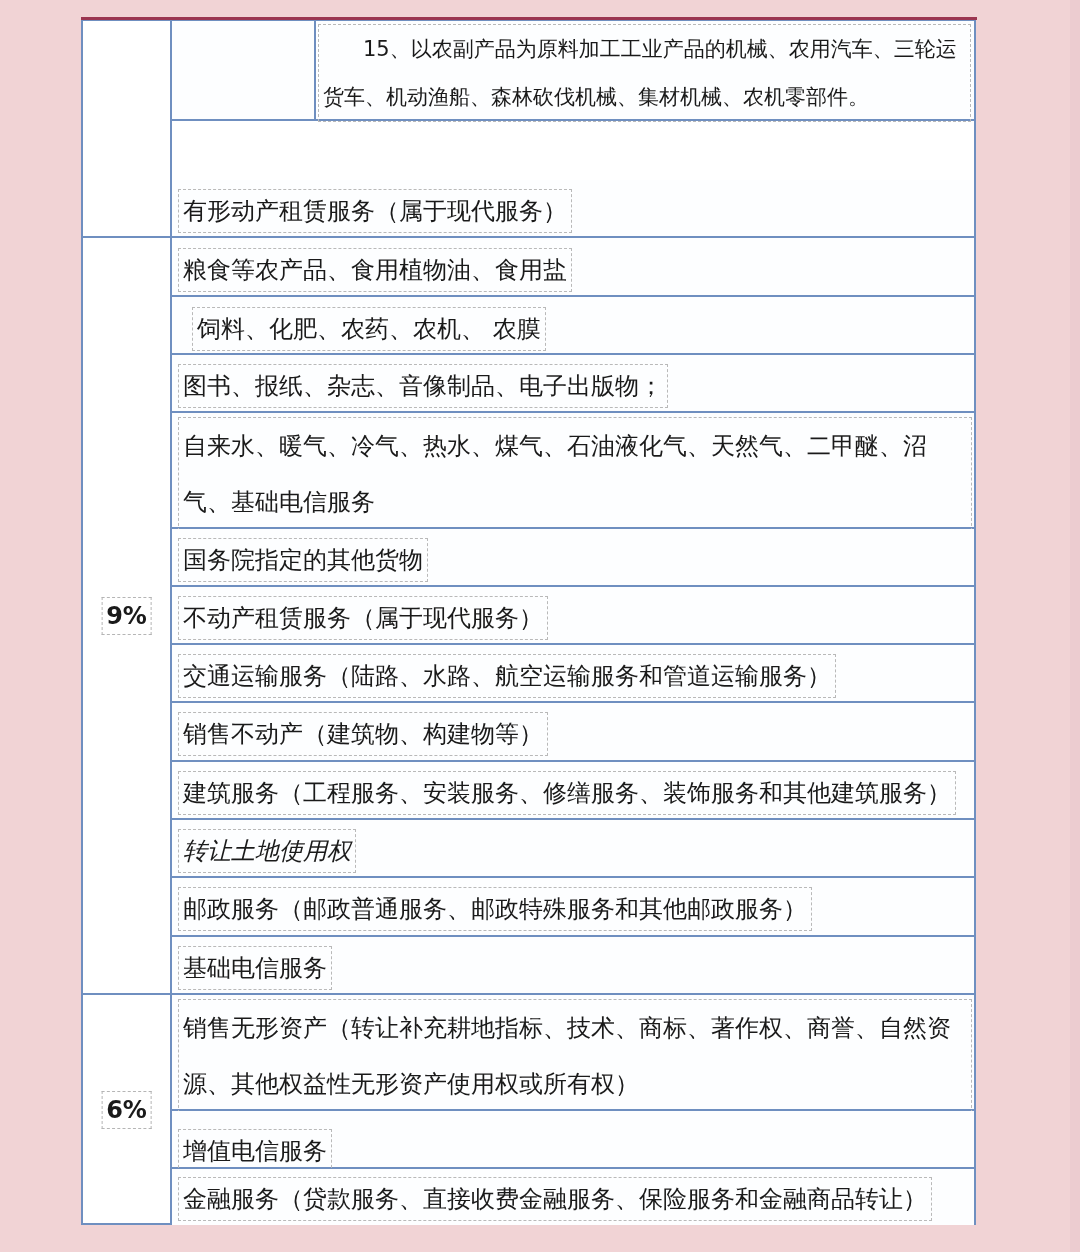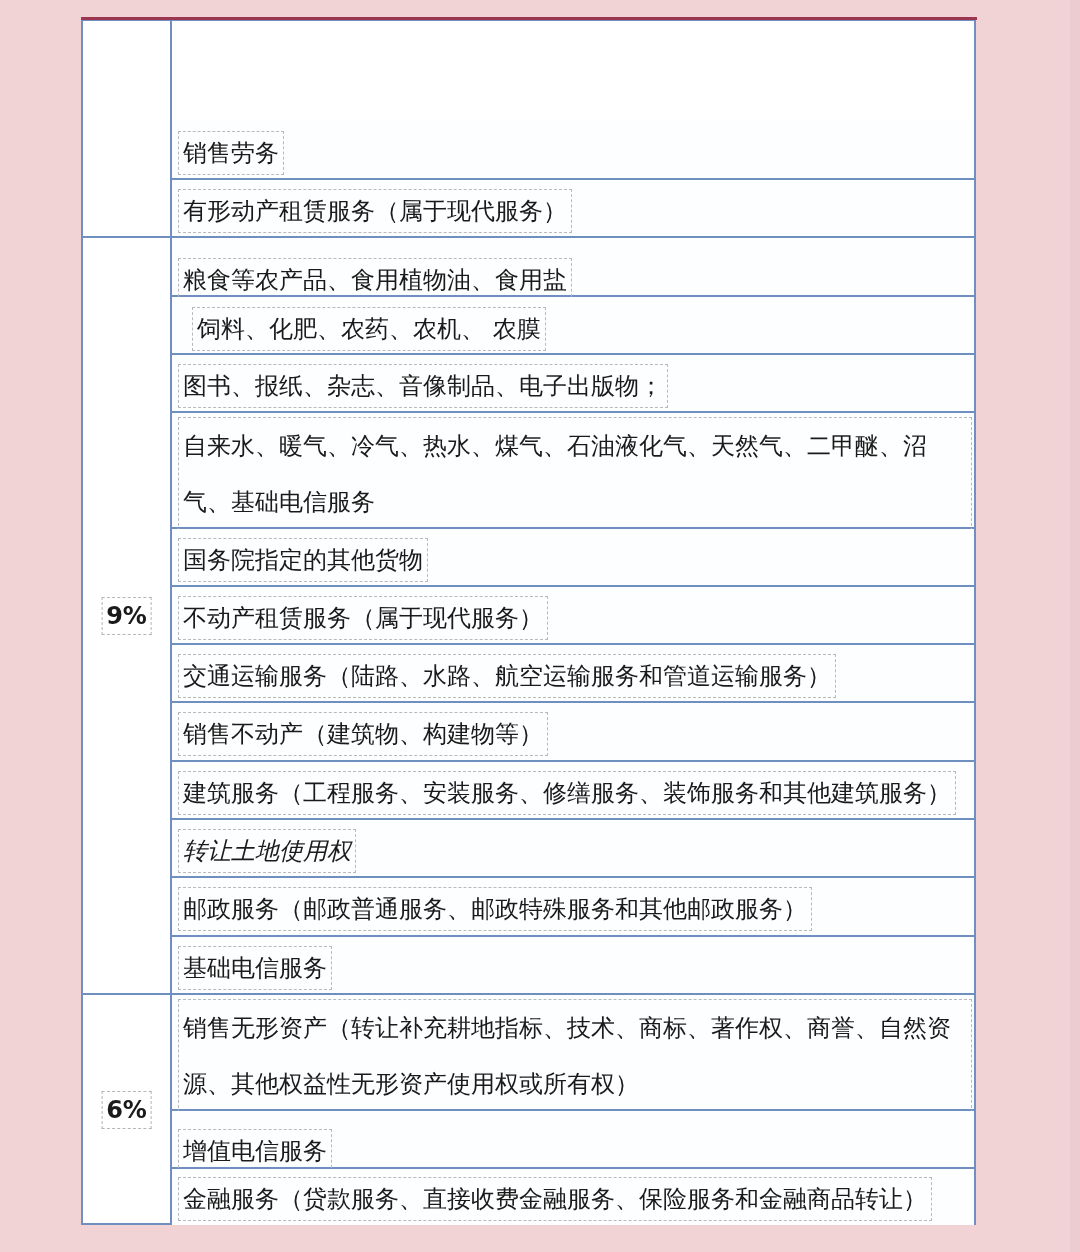--- a/index.html
+++ b/index.html
@@ -35,34 +35,35 @@
 <body>
 
 <div class="right-strip"></div>
 
 <div class="table">
 
   <div class="rate-col" style="top:0;height:217px;">
     <span></span>
   </div>
 
+  <div class="row" style="top:0;height:100px;">
+    <div class="split"></div>
+    <div class="first-text">15、以农副产品为原料加工工业产品的机械、农用汽车、三轮运货车、机动渔船、森林砍伐机械、集材机械、农机零部件。</div>
+  </div>
 
-  <div class="row" style="top:100px;height:59px;">
-    <div class="cell-text" style="top:10px;">销售劳务</div>
-  </div>
   <div class="row" style="top:159px;height:58px;">
     <div class="cell-text" style="top:9px;">有形动产租赁服务（属于现代服务）</div>
   </div>
 
   <div class="rate-col" style="top:217px;height:757px;">
     <span class="rate-label">9%</span>
   </div>
 
   <div class="row" style="top:217px;height:59px;">
-    <div class="cell-text" style="top:20px;">粮食等农产品、食用植物油、食用盐</div>
+    <div class="cell-text" style="top:10px;">粮食等农产品、食用植物油、食用盐</div>
   </div>
   <div class="row" style="top:276px;height:58px;">
     <div class="cell-text" style="top:10px;margin-left:14px;">饲料、化肥、农药、农机、 农膜</div>
   </div>
   <div class="row" style="top:334px;height:58px;">
     <div class="cell-text" style="top:9px;">图书、报纸、杂志、音像制品、电子出版物；</div>
   </div>
   <div class="row" style="top:392px;height:116px;">
     <div class="cell-text multi" style="top:4px;">自来水、暖气、冷气、热水、煤气、石油液化气、天然气、二甲醚、沼气、基础电信服务</div>
   </div>

